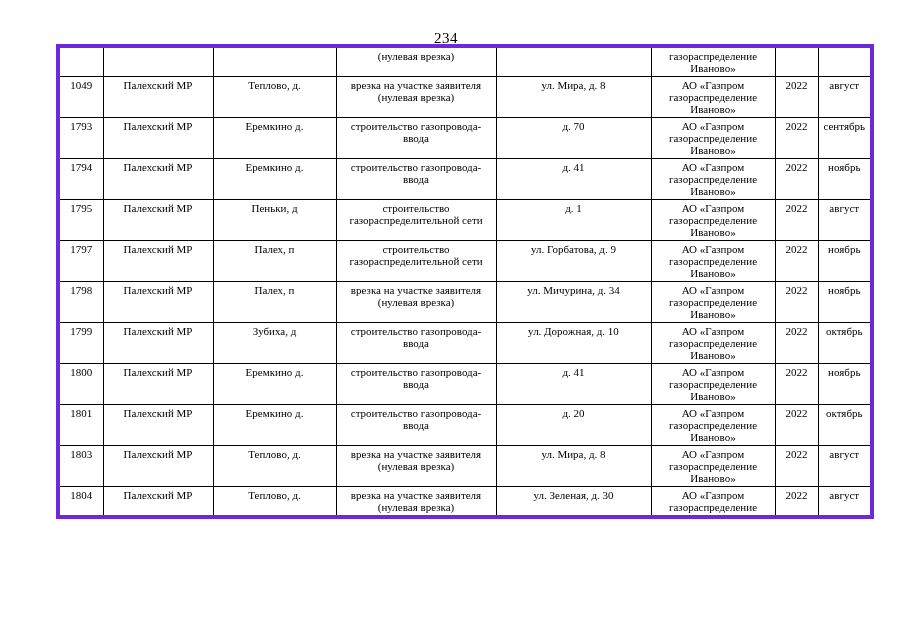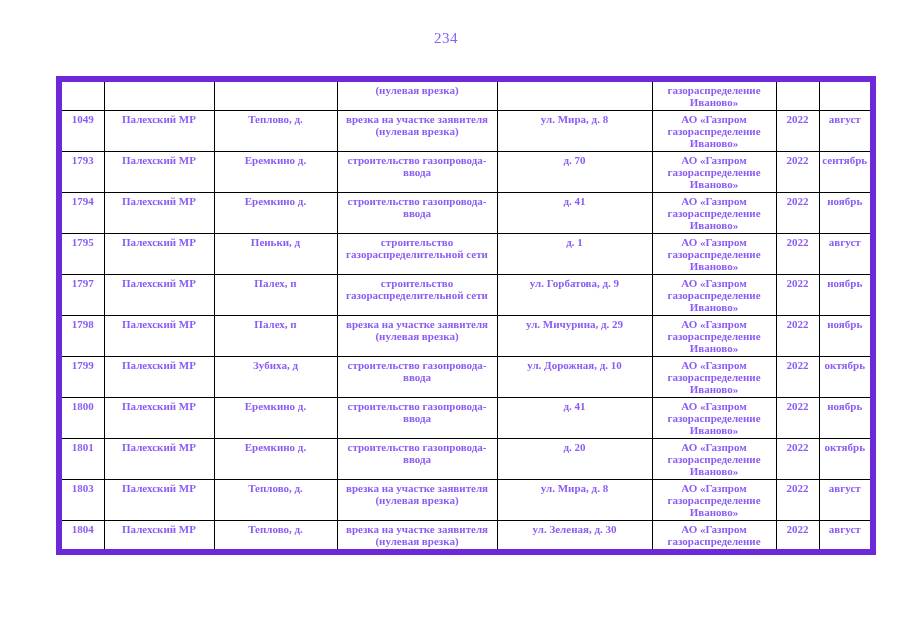--- a/index.html
+++ b/index.html
@@ -5,42 +5,41 @@
   html, body {
     margin: 0;
     padding: 0;
     background: #ffffff;
   }
   .sheet {
     position: relative;
     width: 905px;
     height: 640px;
     background: #ffffff;
-    color: #8b5cf6;
+    color: #000000;
     font-family: "Liberation Serif", "DejaVu Serif", serif;
     overflow: hidden;
   }
   .page-number {
     position: absolute;
     top: 30px;
     left: 56px;
     width: 780px;
     text-align: center;
     font-size: 15px;
     letter-spacing: 0.5px;
   }
   table.doc-table {
     position: absolute;
-    top: 76px;
+    top: 44px;
     left: 56px;
     width: 814px;
     border-collapse: collapse;
     table-layout: fixed;
-    border: 6px solid #6d28d9;
-    font-weight: bold;
+    border: 4px solid #6d28d9;
   }
   table.doc-table td {
     border: 1px solid #000000;
     text-align: center;
     vertical-align: top;
     font-size: 11px;
     line-height: 12px;
     padding: 2px 2px 2px;
     overflow: hidden;
     word-wrap: break-word;
@@ -123,21 +122,21 @@
         <td>ул. Горбатова, д. 9</td>
         <td>АО «Газпром газораспределение Иваново»</td>
         <td>2022</td>
         <td>ноябрь</td>
       </tr>
       <tr>
         <td>1798</td>
         <td>Палехский МР</td>
         <td>Палех, п</td>
         <td>врезка на участке заявителя (нулевая врезка)</td>
-        <td>ул. Мичурина, д. 29</td>
+        <td>ул. Мичурина, д. 34</td>
         <td>АО «Газпром газораспределение Иваново»</td>
         <td>2022</td>
         <td>ноябрь</td>
       </tr>
       <tr>
         <td>1799</td>
         <td>Палехский МР</td>
         <td>Зубиха, д</td>
         <td>строительство газопровода-ввода</td>
         <td>ул. Дорожная, д. 10</td>

